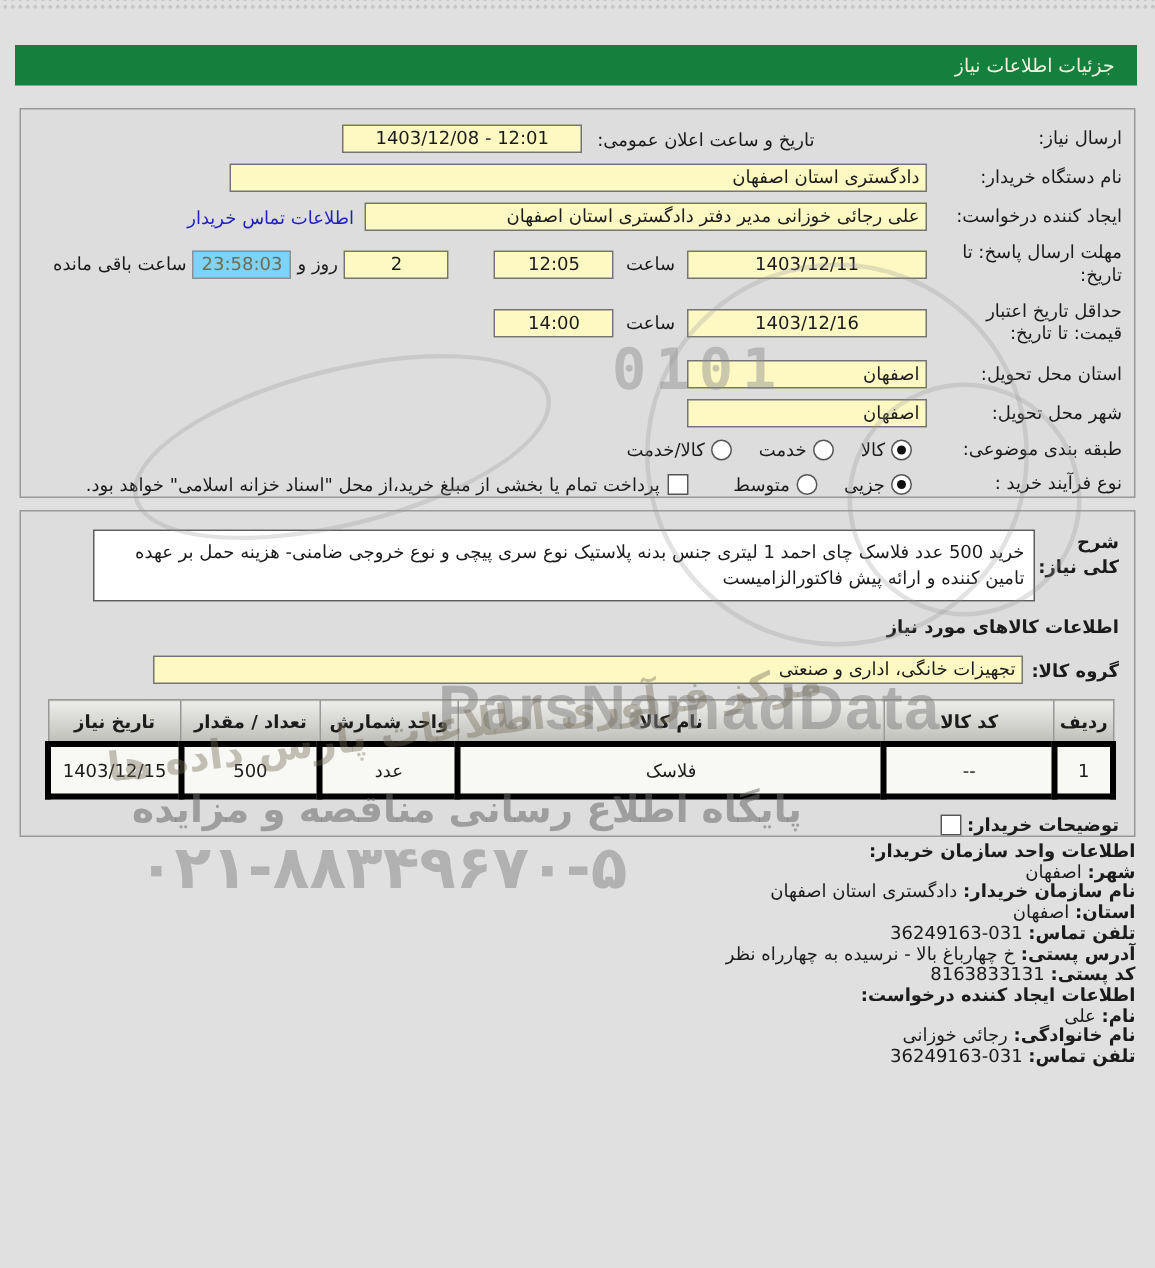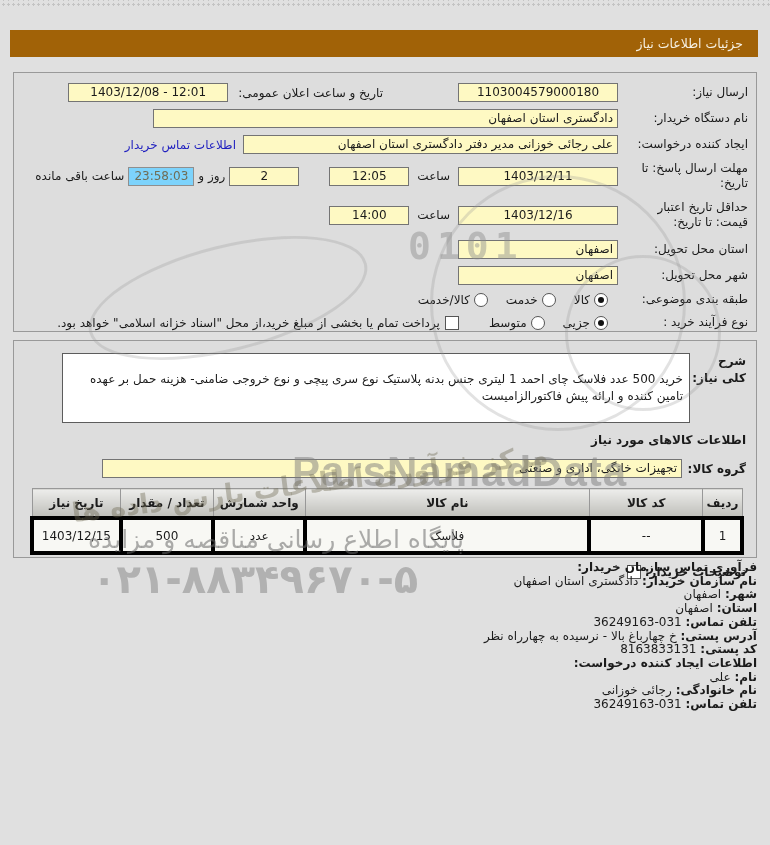--- a/index.html
+++ b/index.html
@@ -9,21 +9,21 @@
     font-family:"DejaVu Sans","Liberation Sans",sans-serif;
     font-size:12px;direction:rtl;
   }
   .top-dots{
     position:absolute;top:0;left:0;width:770px;height:7px;
     background-image:radial-gradient(#c3c3c3 1px, transparent 1.2px);
     background-size:5px 5px;background-position:1px 2px;
   }
   .title-bar{
     position:absolute;left:10px;top:30px;width:748px;height:27px;
-    background:#a16207;border:1px solid #3f3категория01e;border-color:#463318;
+    background:#15803d;border:1px solid #3f3категория01e;border-color:#463318;
     box-sizing:border-box;display:flex;align-items:center;
     color:#F6F0E2;font-size:12.5px;padding:0 15px;
   }
   .panel{
     position:absolute;left:13px;width:744px;background:#DDDDDD;
     border:1px solid #999;box-sizing:border-box;
   }
   #panel1{top:72px;height:260px;padding:10px 8px 6px 8px;}
   #panel2{top:340px;height:218px;padding:8px 10px 6px 10px;}
   .frow{display:flex;align-items:center;margin-bottom:7px;}
@@ -53,21 +53,21 @@
     display:inline-block;width:12px;height:12px;border:1px solid #555;background:#fff;
     margin:0 4px 0 5px;flex:0 0 auto;
   }
   .opt{margin-left:8px;white-space:nowrap;}
   .bold{font-weight:bold;}
   
   .desc-row{display:flex;align-items:flex-start;margin:4px 0 10px 0;}
   .desc-lbl{flex:0 0 56px;font-weight:bold;line-height:1.45;}
   .desc-box{
     flex:1;margin-left:38px;background:#fff;border:1px solid #5c5c5c;
-    padding:17px 6px;line-height:17px;min-height:34px;text-align:right;
+    padding:6px 6px;line-height:17px;min-height:34px;text-align:right;
   }
   .sec-heading{font-weight:bold;margin:6px 0 12px 0;}
   .group-row{display:flex;align-items:center;margin:0 0 10px 0;}
   .group-lbl{flex:0 0 64px;font-weight:bold;}
   .group-input{flex:1;margin-left:78px;}
   table.items{
     width:calc(100% - 8px);margin:10px 2px 10px 2px;border-collapse:collapse;
     table-layout:fixed;font-size:12px;
   }
   table.items th{
@@ -80,21 +80,21 @@
   .notes-row{display:flex;align-items:center;margin-top:6px;}
   
   .contact{position:absolute;top:561px;right:13px;left:13px;line-height:13.7px;font-size:12px;}
   .contact div{margin:0;}
   
   .wm{position:absolute;pointer-events:none;z-index:4;}
   .wm-brand{left:292px;top:416px;font-size:42px;font-weight:bold;color:rgba(125,125,125,.5);
     font-family:"Liberation Sans",sans-serif;letter-spacing:1px;direction:ltr;margin-top:32px;}
   .wm-binary{left:408px;top:224px;font-size:38px;font-weight:bold;color:rgba(140,140,140,.45);
     letter-spacing:6px;direction:ltr;font-family:"DejaVu Sans Mono",monospace;}
-  .wm-tagline{left:88px;top:525px;font-size:25px;font-weight:normal;color:rgba(105,105,105,.55);white-space:nowrap;}
+  .wm-tagline{left:88px;top:525px;font-size:25px;font-weight:bold;color:rgba(105,105,105,.55);white-space:nowrap;}
   .wm-phone{left:92px;top:556px;font-size:40px;font-weight:bold;color:rgba(120,120,120,.45);
     white-space:nowrap;letter-spacing:2px;}
   .wm-diagonal{left:70px;top:468px;font-size:27px;font-weight:bold;color:rgba(110,104,82,.4);
     transform:rotate(-7deg);white-space:nowrap;}
   .wm-shape{border:3px solid rgba(150,150,150,.28);border-radius:50%;background:transparent;}
   #shape1{left:430px;top:175px;width:250px;height:250px;}
   #shape2{left:565px;top:255px;width:150px;height:150px;}
   #shape3{left:85px;top:245px;width:280px;height:100px;transform:rotate(-14deg);}
 </style>
 </head>
@@ -103,21 +103,20 @@
 <div class="top-dots"></div>
 
 <div class="title-bar">
   <span>جزئیات اطلاعات نیاز</span>
 </div>
 
 <div class="panel" id="panel1">
 
   <div class="frow">
     <span class="lblcol lbl">ارسال نیاز:</span>
-    <div class="textbox w150 tb-center">1103004579000180</div>
     <span class="lbl" style="margin-right:75px">تاریخ و ساعت اعلان عمومی:</span>
     <div class="textbox w150 tb-center ltr" style="margin-right:10px">1403/12/08 - 12:01</div>
   </div>
 
   <div class="frow">
     <span class="lblcol lbl">نام دستگاه خریدار:</span>
     <div class="textbox w455 tb-right">دادگستری استان اصفهان</div>
   </div>
 
   <div class="frow">
@@ -222,23 +221,23 @@
   </table>
 
   <div class="notes-row">
     <span class="bold">توضیحات خریدار:</span>
     <span class="checkbox"></span>
   </div>
 
 </div>
 
 <div class="contact">
-  <div class="bold">فرآوری تماس سازمان خریدار:</div>
+  <div class="bold">اطلاعات واحد سازمان خریدار:</div>
+  <div><span class="bold">شهر:</span> <span>اصفهان</span></div>
   <div><span class="bold">نام سازمان خریدار:</span> <span>دادگستری استان اصفهان</span></div>
-  <div><span class="bold">شهر:</span> <span>اصفهان</span></div>
   <div><span class="bold">استان:</span> <span>اصفهان</span></div>
   <div><span class="bold">تلفن تماس:</span> <span>031-36249163</span></div>
   <div><span class="bold">آدرس پستی:</span> <span>خ چهارباغ بالا - نرسیده به چهارراه نظر</span></div>
   <div><span class="bold">کد پستی:</span> <span>8163833131</span></div>
   <div class="bold">اطلاعات ایجاد کننده درخواست:</div>
   <div><span class="bold">نام:</span> <span>علی</span></div>
   <div><span class="bold">نام خانوادگی:</span> <span>رجائی خوزانی</span></div>
   <div><span class="bold">تلفن تماس:</span> <span>031-36249163</span></div>
 </div>
 

